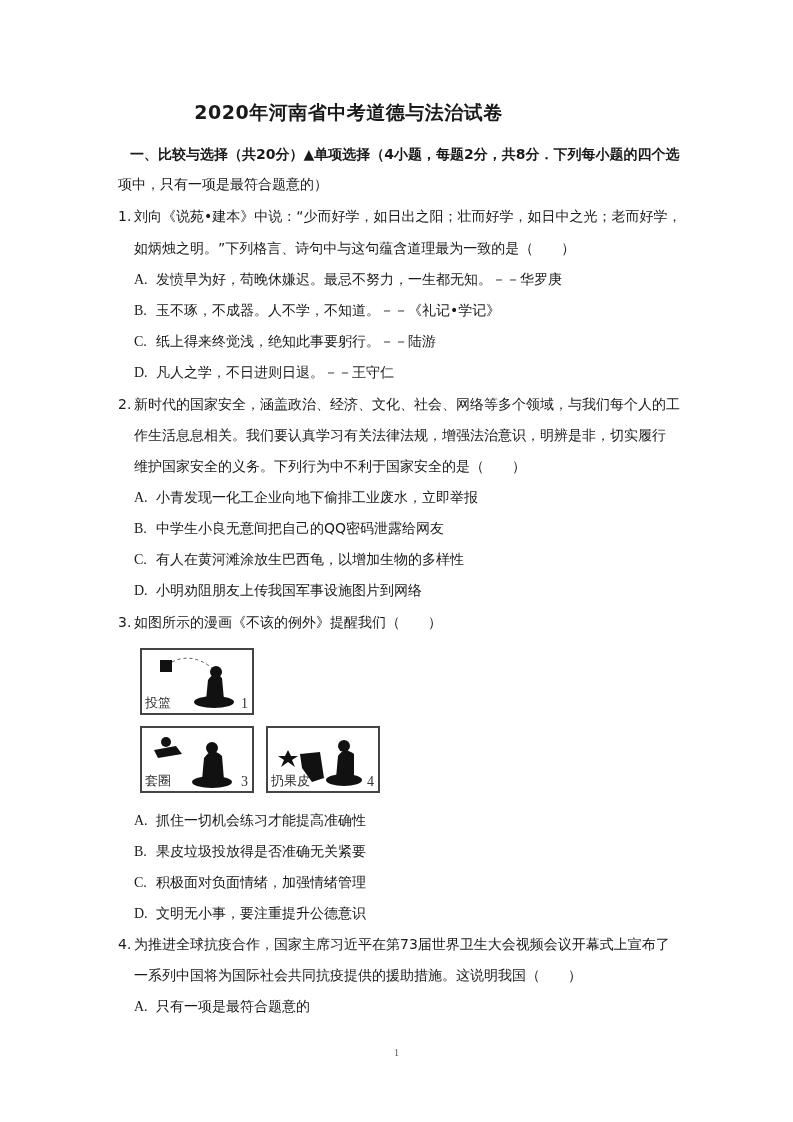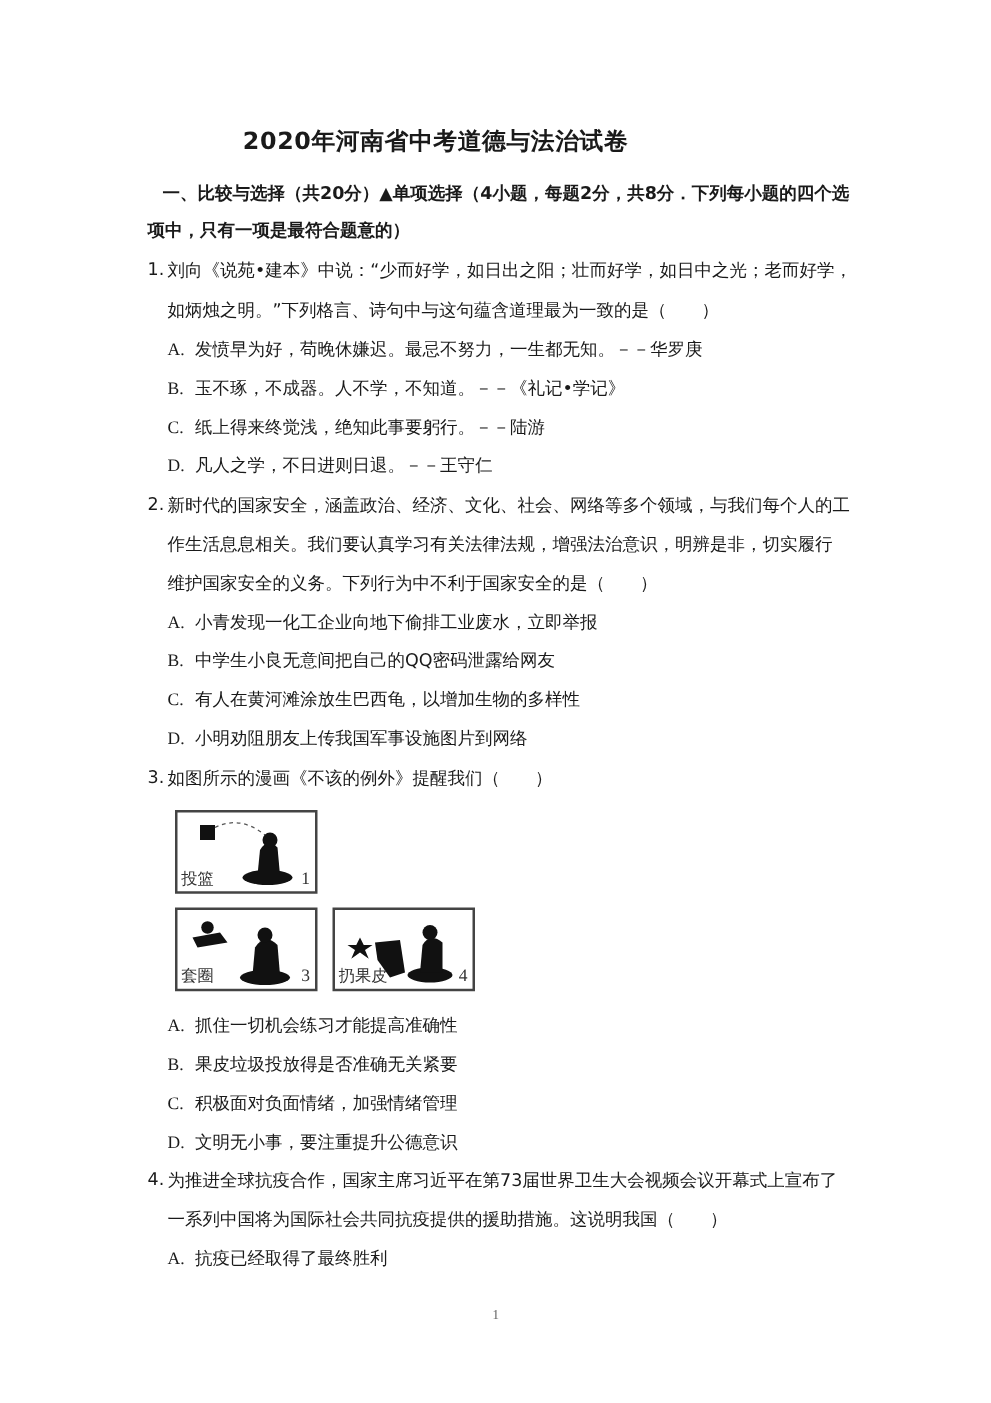--- a/index.html
+++ b/index.html
@@ -38,21 +38,21 @@
   }
 </style>
 </head>
 <body>
 
 <div class="page">
 
   <div class="title">2020年河南省中考道德与法治试卷</div>
 
   <div class="line" style="left:130px; top:146px; font-weight:bold;">一、比较与选择（共20分）▲单项选择（4小题，每题2分，共8分．下列每小题的四个选</div>
-  <div class="line" style="left:118px; top:176px; font-weight:bold;text-align:center;">项中，只有一项是最符合题意的）</div>
+  <div class="line" style="left:118px; top:176px; font-weight:normal;text-align:center;">项中，只有一项是最符合题意的）</div>
 
   <div>
     <div class="qnum" style="left:118px; top:208px;">1.</div>
     <div class="line" style="left:134px; top:208px;">刘向《说苑•建本》中说：“少而好学，如日出之阳；壮而好学，如日中之光；老而好学，</div>
     <div class="line" style="left:134px; top:240px;">如炳烛之明。”下列格言、诗句中与这句蕴含道理最为一致的是（　　）</div>
     <div class="line" style="left:134px; top:271px;"><span class="opt-letter">A.</span><span>发愤早为好，苟晚休嫌迟。最忌不努力，一生都无知。－－华罗庚</span></div>
     <div class="line" style="left:134px; top:302px;"><span class="opt-letter">B.</span><span>玉不琢，不成器。人不学，不知道。－－《礼记•学记》</span></div>
     <div class="line" style="left:134px; top:333px;"><span class="opt-letter">C.</span><span>纸上得来终觉浅，绝知此事要躬行。－－陆游</span></div>
     <div class="line" style="left:134px; top:364px;"><span class="opt-letter">D.</span><span>凡人之学，不日进则日退。－－王守仁</span></div>
   </div>
@@ -111,17 +111,17 @@
     <div class="line" style="left:134px; top:812px;"><span class="opt-letter">A.</span><span>抓住一切机会练习才能提高准确性</span></div>
     <div class="line" style="left:134px; top:843px;"><span class="opt-letter">B.</span><span>果皮垃圾投放得是否准确无关紧要</span></div>
     <div class="line" style="left:134px; top:874px;"><span class="opt-letter">C.</span><span>积极面对负面情绪，加强情绪管理</span></div>
     <div class="line" style="left:134px; top:905px;"><span class="opt-letter">D.</span><span>文明无小事，要注重提升公德意识</span></div>
   </div>
 
   <div>
     <div class="qnum" style="left:118px; top:936px;">4.</div>
     <div class="line" style="left:134px; top:936px;">为推进全球抗疫合作，国家主席习近平在第73届世界卫生大会视频会议开幕式上宣布了</div>
     <div class="line" style="left:134px; top:967px;">一系列中国将为国际社会共同抗疫提供的援助措施。这说明我国（　　）</div>
-    <div class="line" style="left:134px; top:998px;"><span class="opt-letter">A.</span><span>抗疫已经取得了最终胜利</span></div>
+    <div class="line" style="left:134px; top:998px;"><span class="opt-letter">A.</span><span>只有一项是最符合题意的</span></div>
   </div>
 
   <div class="footer">1</div>
 </div>
 
 </body></html>

